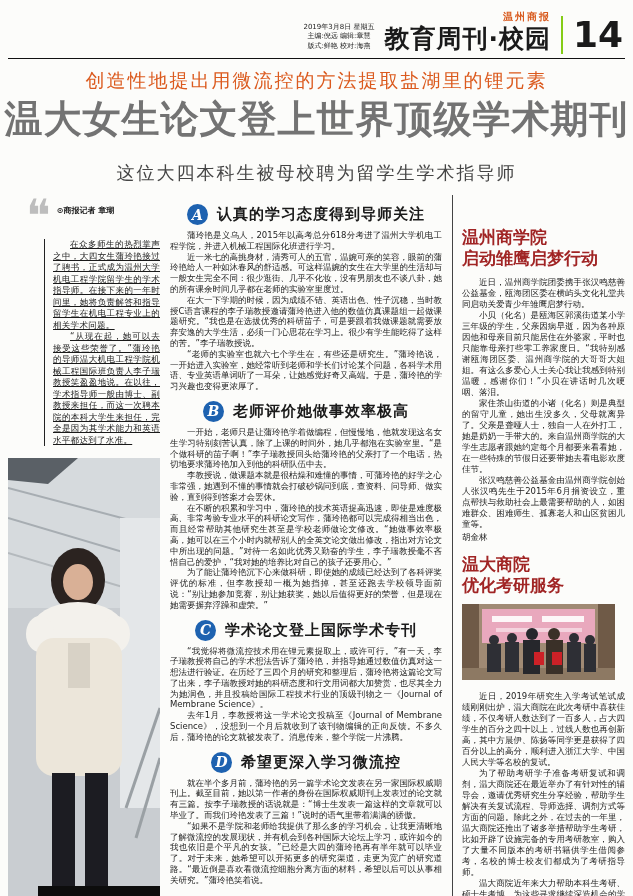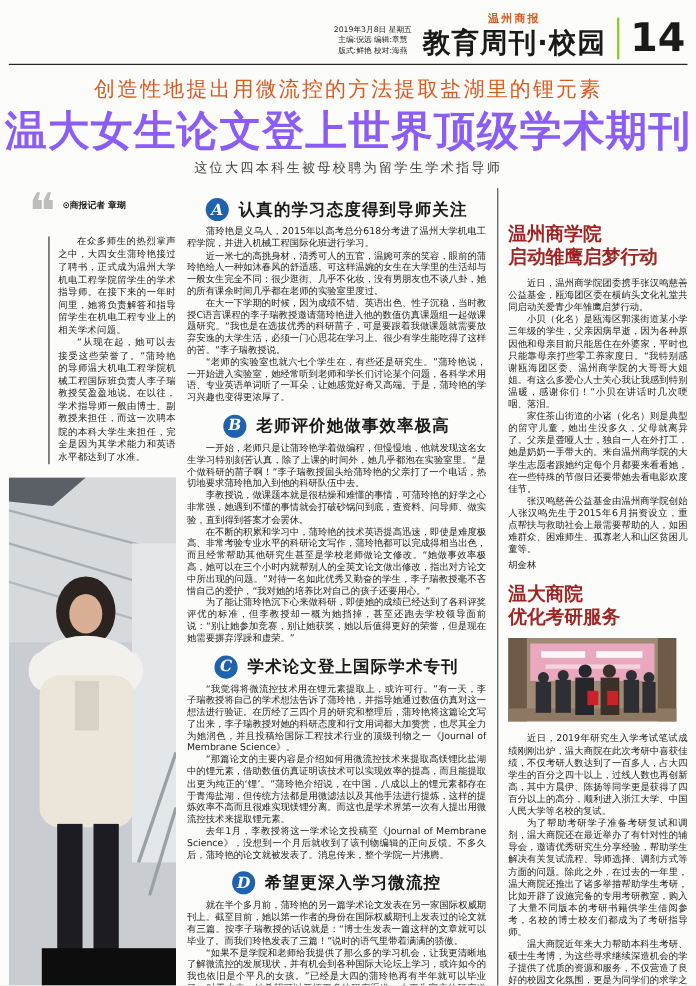--- a/index.html
+++ b/index.html
@@ -4,40 +4,40 @@
 <style>
   html,body { margin:0; padding:0; background:#e8e8e8; }
   .page {
     width:633px; height:896px; margin:0 auto; position:relative;
     background:#fcfcfa; overflow:hidden; color:#1a1a1a;
     font-family:"DejaVu Sans", sans-serif;
   }
   
   .masthead { display:flex; justify-content:flex-end; align-items:flex-end; padding:10px 8px 0 0; }
   .credits { font-size:7px; line-height:9.5px; text-align:center; color:#222; margin-right:10px; padding-bottom:3px; }
-  .brand { text-align:center; margin-right:10px; }
+  .brand { text-align:right; margin-right:10px; }
   .paper-name { font-size:10px; font-weight:bold; color:#d85a1e; letter-spacing:2px; }
   .section-title { font-size:25px; font-weight:bold; letter-spacing:1px; line-height:30px; }
   .page-num { font-size:36px; font-weight:bold; border-left:2px solid #84cc16; padding:0 2px 0 10px; line-height:38px;text-align:center; }
   .mast-rule { border-top:1.5px solid #111; margin:4px 8px 0; }
   
   .headline-block { text-align:center; margin-top:9px; }
   .kicker { font-size:19px; color:#db5a1e; letter-spacing:2px; }
-  .main-title { font-size:38px; font-weight:bold; color:#8b5cf6; margin:3px 0 0; letter-spacing:1px; line-height:44px; }
-  .subtitle { font-size:12px; color:#454545; letter-spacing:2px; margin-top:3px;text-align:center; }
+  .main-title { font-size:38px; font-weight:bold; color:#737373; margin:3px 0 0; letter-spacing:1px; line-height:44px; }
+  .subtitle { font-size:18px; color:#454545; letter-spacing:2px; margin-top:20px;text-align:center; }
   
   .content { display:flex; margin:10px 8px 0; height:728px; }
   .lead-col { width:152px; flex:none; }
   .main-col { flex:1; padding:0 10px; min-width:0; }
   .side-col { width:163px; flex:none; border-left:1px solid #444; padding-left:9px; }
   
   .lead-top { display:flex; align-items:flex-start; }
   .quote-glyph { font-size:46px; line-height:42px; color:#bdbdbd; font-family:"DejaVu Serif", serif; flex:none; margin-left:18px; }
   .byline { font-size:8px; font-weight:bold; margin:10px 0 0 6px; }
-  .lead-text { border-left:1.2px solid #222; margin:2px 0 0 36px; padding-left:8px; font-size:8.5px; line-height:11.5px; text-align:justify; letter-spacing:0.3px; }
+  .lead-text { border-left:1.2px solid #222; margin:2px 0 0 36px; padding-left:8px; font-size:8.5px; line-height:11.5px; text-align:justify; letter-spacing:0.3px;text-decoration:underline; }
   .lead-text p { margin:0; text-indent:2em; }
   .portrait { margin-top:12px; }
   
   .sec-head { display:flex; align-items:center; justify-content:center; gap:9px; margin:9px 0 5px; }
   .badge { width:21px; height:21px; border-radius:50%; background:#1e62b0; color:#fff; font-size:14px; font-weight:bold; font-style:italic; font-family:"DejaVu Serif", serif; display:flex; align-items:center; justify-content:center; flex:none; }
   .sec-title { font-size:15px; font-weight:bold; margin:0; letter-spacing:1px; }
   p.body { font-size:8.5px; line-height:10.8px; margin:0; text-indent:2em; text-align:justify; color:#1c1c1c; }
   
   .side-title { font-size:17px; font-weight:bold; color:#a02424; line-height:21px; margin:10px 0 8px; }
   .side-title.first { margin-top:32px; }
@@ -125,21 +125,20 @@
       <p class="body">一开始，老师只是让蒲玲艳学着做编程，但慢慢地，他就发现这名女生学习特别刻苦认真，除了上课的时间外，她几乎都泡在实验室里。“是个做科研的苗子啊！”李子瑞教授回头给蒲玲艳的父亲打了一个电话，热切地要求蒲玲艳加入到他的科研队伍中去。</p>
       <p class="body">李教授说，做课题本就是很枯燥和难懂的事情，可蒲玲艳的好学之心非常强，她遇到不懂的事情就会打破砂锅问到底，查资料、问导师、做实验，直到得到答案才会罢休。</p>
       <p class="body">在不断的积累和学习中，蒲玲艳的技术英语提高迅速，即使是难度极高、非常考验专业水平的科研论文写作，蒲玲艳都可以完成得相当出色，而且经常帮助其他研究生甚至是学校老师做论文修改。“她做事效率极高，她可以在三个小时内就帮别人的全英文论文做出修改，指出对方论文中所出现的问题。”对待一名如此优秀又勤奋的学生，李子瑞教授毫不吝惜自己的爱护，“我对她的培养比对自己的孩子还要用心。”</p>
       <p class="body">为了能让蒲玲艳沉下心来做科研，即使她的成绩已经达到了各科评奖评优的标准，但李教授却一概为她挡掉，甚至还跑去学校领导面前说：“别让她参加竞赛，别让她获奖，她以后值得更好的荣誉，但是现在她需要摒弃浮躁和虚荣。”</p>
 
       <div class="sec-head">
         <span class="badge">C</span>
         <h2 class="sec-title">学术论文登上国际学术专刊</h2>
       </div>
       <p class="body">“我觉得将微流控技术用在锂元素提取上，或许可行。”有一天，李子瑞教授将自己的学术想法告诉了蒲玲艳，并指导她通过数值仿真对这一想法进行验证。在历经了三四个月的研究和整理后，蒲玲艳将这篇论文写了出来，李子瑞教授对她的科研态度和行文用词都大加赞赏，也尽其全力为她润色，并且投稿给国际工程技术行业的顶级刊物之一《Journal of Membrane Science》。</p>
-      <p class="body">“那篇论文的主要内容是介绍如何用微流控技术来提取高镁锂比盐湖中的锂元素，借助数值仿真证明该技术可以实现效率的提高，而且能提取出更为纯正的‘锂’。”蒲玲艳介绍说，在中国，八成以上的锂元素都存在于青海盐湖，但传统方法都是用微滤法以及其他手法进行提炼，这样的提炼效率不高而且很难实现镁锂分离。而这也是学术界第一次有人提出用微流控技术来提取锂元素。</p>
       <p class="body">去年1月，李教授将这一学术论文投稿至《Journal of Membrane Science》，没想到一个月后就收到了该刊物编辑的正向反馈。不多久后，蒲玲艳的论文就被发表了。消息传来，整个学院一片沸腾。</p>
 
       <div class="sec-head">
         <span class="badge">D</span>
         <h2 class="sec-title">希望更深入学习微流控</h2>
       </div>
       <p class="body">就在半个多月前，蒲玲艳的另一篇学术论文发表在另一家国际权威期刊上。截至目前，她以第一作者的身份在国际权威期刊上发表过的论文就有三篇。按李子瑞教授的话说就是：“博士生发表一篇这样的文章就可以毕业了。而我们玲艳发表了三篇！”说时的语气里带着满满的骄傲。</p>
       <p class="body">“如果不是学院和老师给我提供了那么多的学习机会，让我更清晰地了解微流控的发展现状，并有机会到各种国际大论坛上学习，或许如今的我也依旧是个平凡的女孩。”已经是大四的蒲玲艳再有半年就可以毕业了。对于未来，她希望可以开拓更多的研究渠道，走更为宽广的研究道路。“最近倒是喜欢看微流控细胞分离方面的材料，希望以后可以从事相关研究。”蒲玲艳笑着说。</p>
 
     </main>

